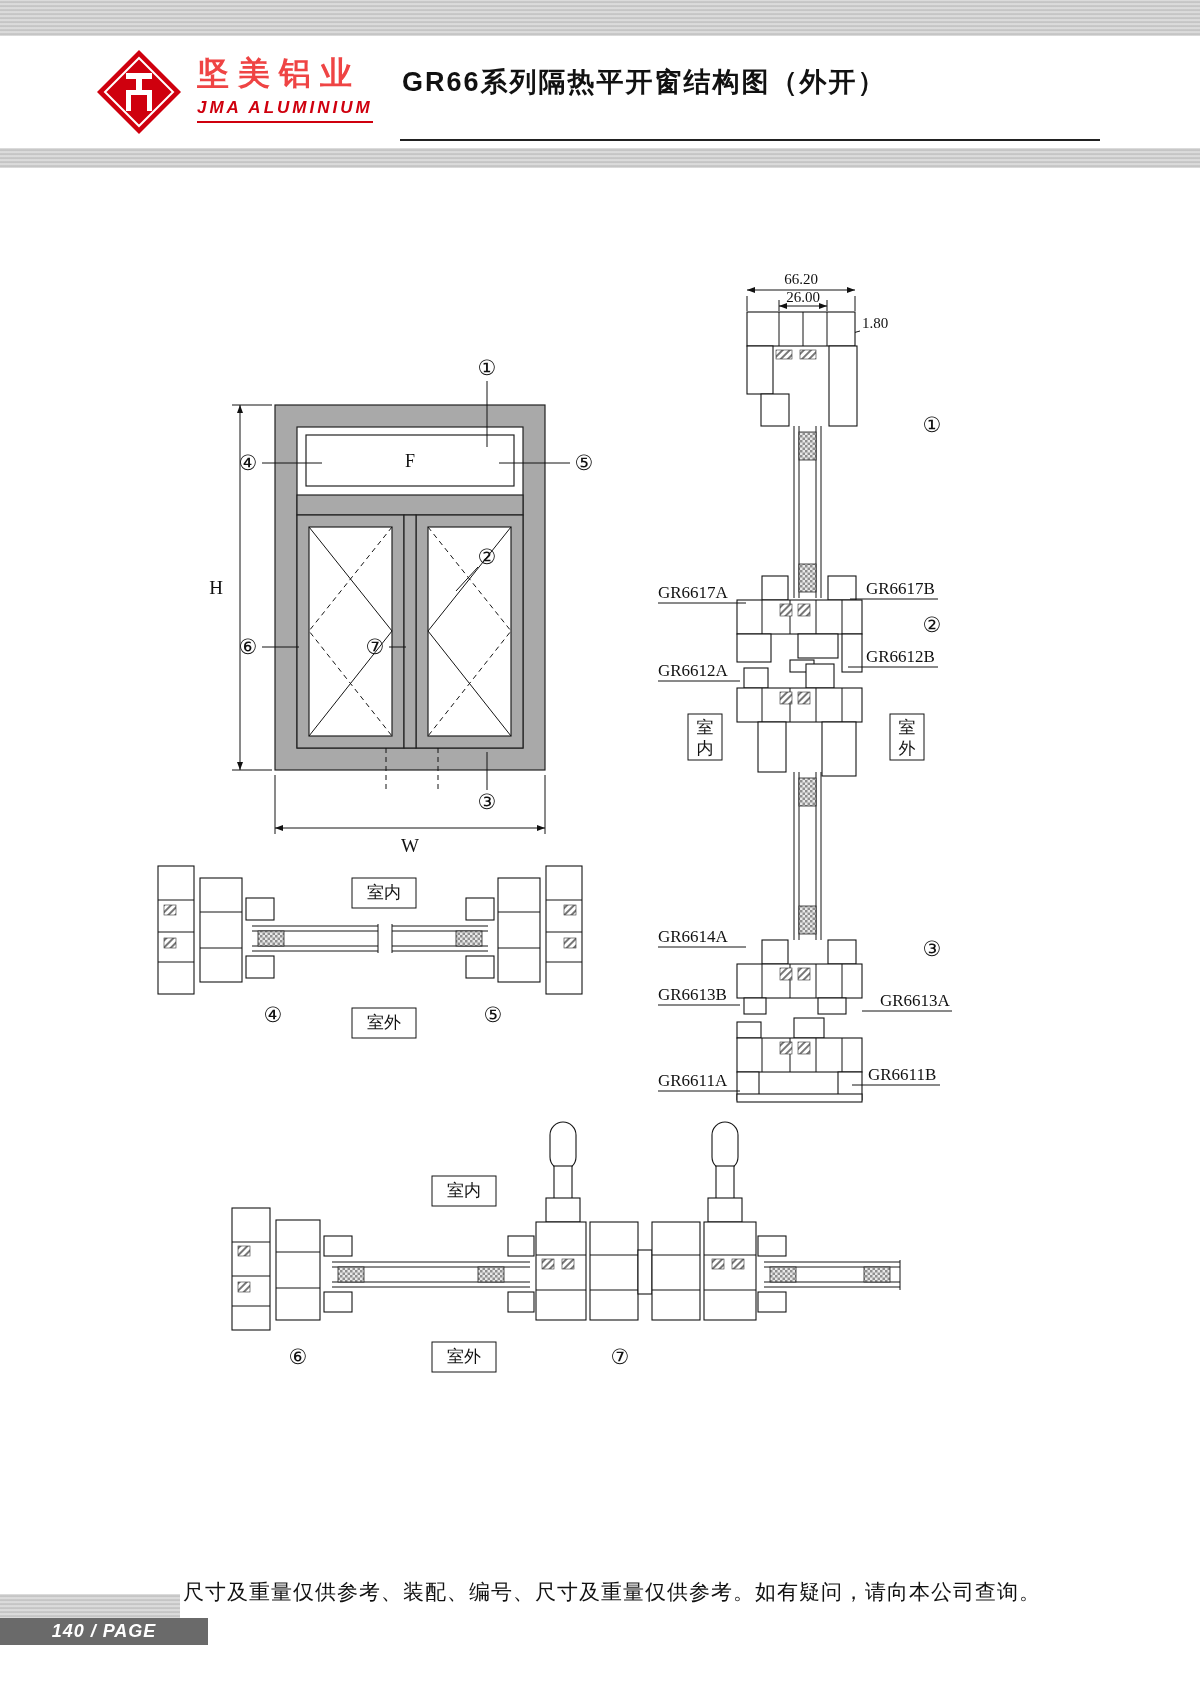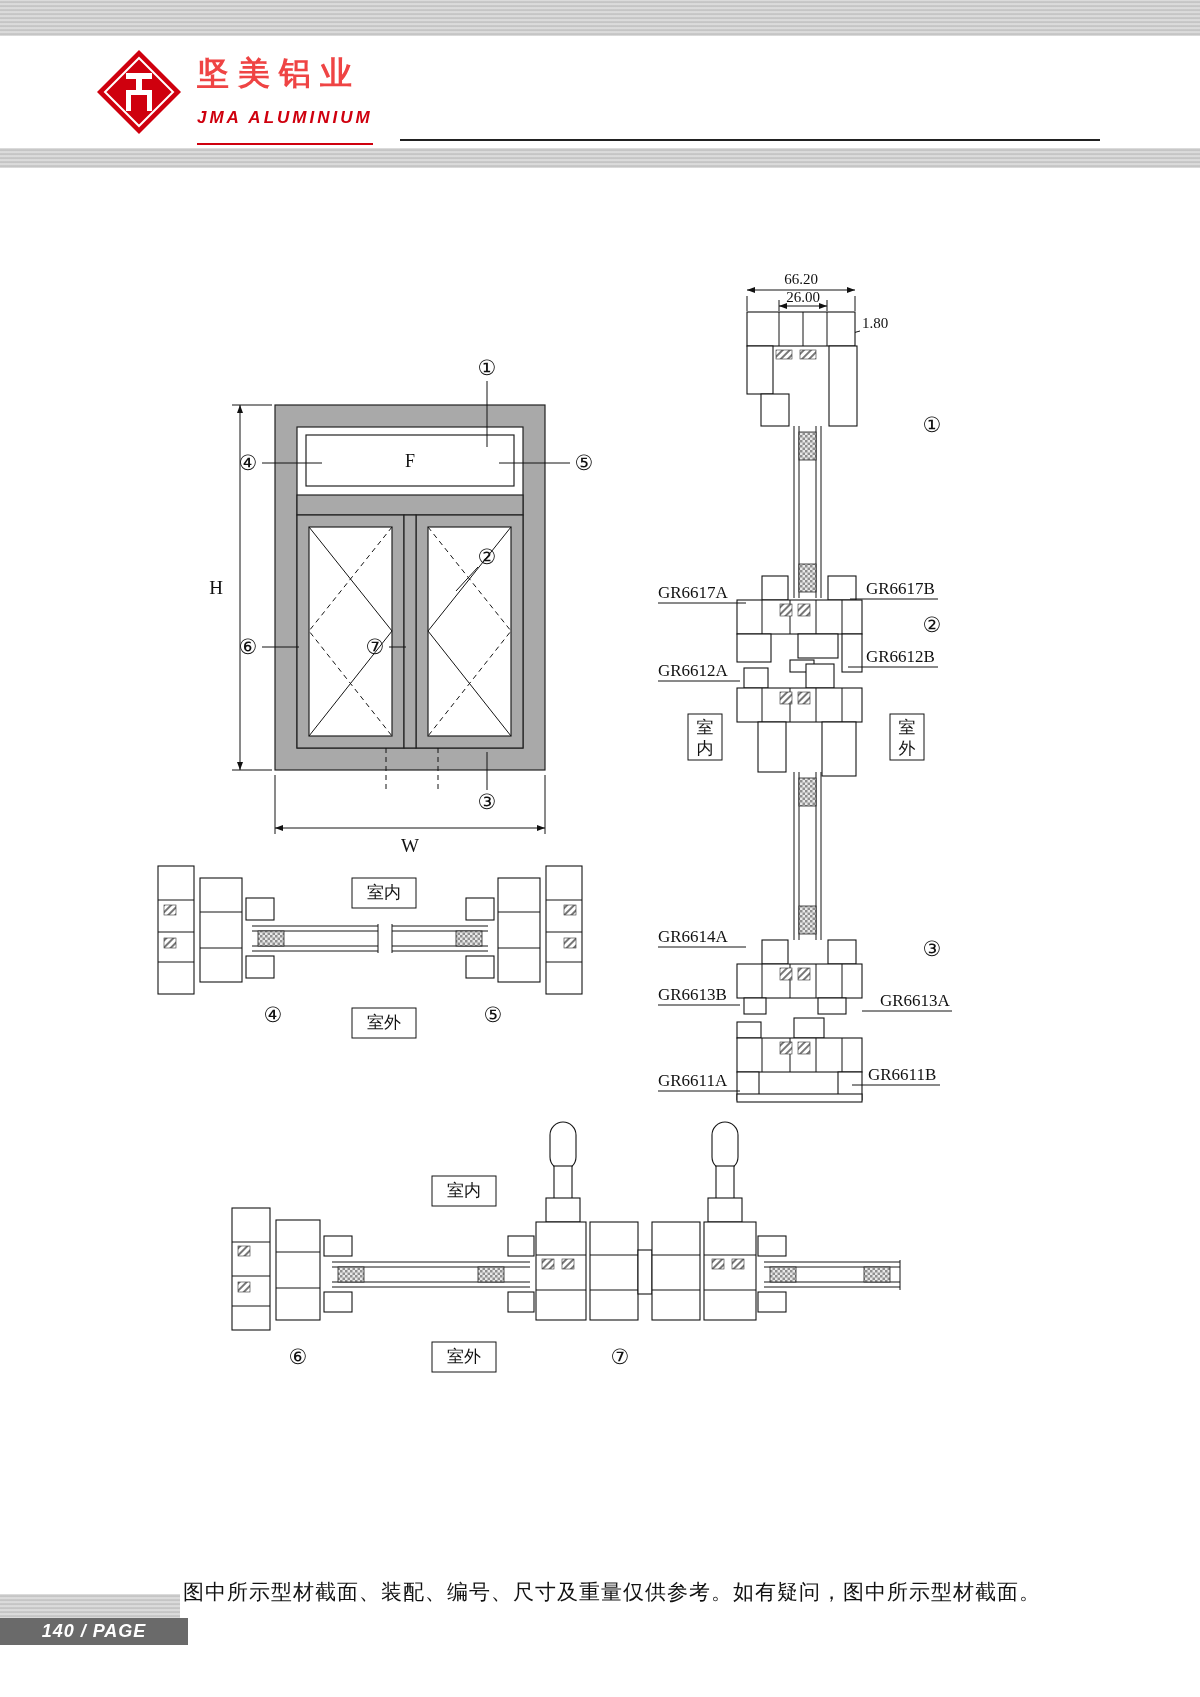--- a/index.html
+++ b/index.html
@@ -15,21 +15,21 @@
       #c2c2c2 0px, #f4f4f4 1px, #9d9d9d 2px, #ededed 3px, #c6c6c6 4px);
   }
   .band-top { top:0; height:36px; }
   .band-mid { top:148px; height:20px; }
   .band-footer { top:1594px; width:180px; right:auto; height:24px; }
 
   .logo { position:absolute; left:95px; top:48px; display:flex; align-items:flex-start; }
   .logo-text { margin-left:14px; padding-top:8px; }
   .brand-cn { color:#ef4444; font-size:32px; font-weight:bold; letter-spacing:9px; line-height:1.1; }
   .brand-en { color:#cf000e; font-size:17px; font-weight:bold; font-style:italic; letter-spacing:3px;
-              border-bottom:2px solid #cf000e; padding-bottom:15px; margin-top:17px;
+              border-bottom:2px solid #cf000e; padding-bottom:3px; margin-top:7px;
               font-family:"Liberation Sans","DejaVu Sans",sans-serif; }
 
   .titleblock { position:absolute; left:402px; top:64px; }
   .title-cn { font-size:27px; font-weight:bold; letter-spacing:2px;
               font-family:"Liberation Sans","DejaVu Sans",sans-serif; }
   .title-en { font-size:16px; margin-top:6px; }
   .title-rule { position:absolute; left:400px; top:139px; width:700px; height:2px; background:#222; }
 
   .diagram { position:absolute; left:0; top:0; }
   .diagram text { font-family:"Liberation Serif","DejaVu Serif",serif; fill:#111; }
@@ -42,21 +42,21 @@
   .p  { fill:#ffffff; stroke:#141414; stroke-width:1.1; }
   .pl { fill:none; stroke:#141414; stroke-width:1; }
   .g  { fill:#a9a9a9; stroke:#222222; stroke-width:1.2; }
   .w  { fill:#ffffff; stroke:#222222; stroke-width:1.2; }
   .dash { stroke-dasharray:5,4; }
 
   .footer-note { position:absolute; left:183px; top:1578px; width:960px; }
   .note-cn { font-size:21px; letter-spacing:1px; }
   .note-en { font-size:18px; margin-top:4px; }
   .pagebar {
-    position:absolute; left:0; top:1618px; width:188px; height:27px;
+    position:absolute; left:0; top:1618px; width:208px; height:27px;
     background:#6a6a6a; color:#ffffff; display:flex; align-items:center; justify-content:center;
     font-family:"Liberation Sans","DejaVu Sans",sans-serif;
     font-weight:bold; font-style:italic; font-size:18px; letter-spacing:1px;
   }
   .pagebar span { margin:0 3px; }
 </style>
 </head>
 <body>
 
 <div class="page">
@@ -72,20 +72,21 @@
       <rect x="31" y="42" width="26" height="21" fill="#ffffff"></rect>
       <rect x="36" y="47" width="16" height="16" fill="#cf000e"></rect>
     </svg>
     <div class="logo-text">
       <div class="brand-cn">坚美铝业</div>
       <div class="brand-en">JMA ALUMINIUM</div>
     </div>
   </div>
 
   <div class="titleblock">
+    <div class="title-cn">GR66系列隔热平开窗结构图（外开）</div>
   </div>
   <div class="title-rule"></div>
   <div class="band band-mid"></div>
 
   <svg class="diagram" width="1200" height="1697" viewBox="0 0 1200 1697">
     <defs>
       <marker id="arr" markerWidth="10" markerHeight="8" refX="8" refY="3" orient="auto-start-reverse" markerUnits="userSpaceOnUse">
         <path d="M0,0 L8,3 L0,6 Z" fill="#111"></path>
       </marker>
       <pattern id="chk" width="5" height="5" patternUnits="userSpaceOnUse">
@@ -372,21 +373,21 @@
     <rect x="770" y="1267" width="26" height="15" fill="url(#chk)" stroke="#222" stroke-width="0.8"></rect>
     <rect x="864" y="1267" width="26" height="15" fill="url(#chk)" stroke="#222" stroke-width="0.8"></rect>
 
     <rect class="pl" x="432" y="1176" width="64" height="30"></rect>
     <text class="box" x="464" y="1196">室内</text>
     <rect class="pl" x="432" y="1342" width="64" height="30"></rect>
     <text class="box" x="464" y="1362">室外</text>
   </svg>
 
   <div class="footer-note">
-    <div class="note-cn">图中所示型材截面、装配、编号、尺寸及重量仅供参考。如有疑问，图中所示型材截面。</div>
+    <div class="note-cn">尺寸及重量仅供参考、装配、编号、尺寸及重量仅供参考。如有疑问，请向本公司查询。</div>
   </div>
   <div class="band band-footer"></div>
   <div class="pagebar">
     <span>140</span>
     <span>/ PAGE</span>
   </div>
 
 </div>
 
 </body></html>

